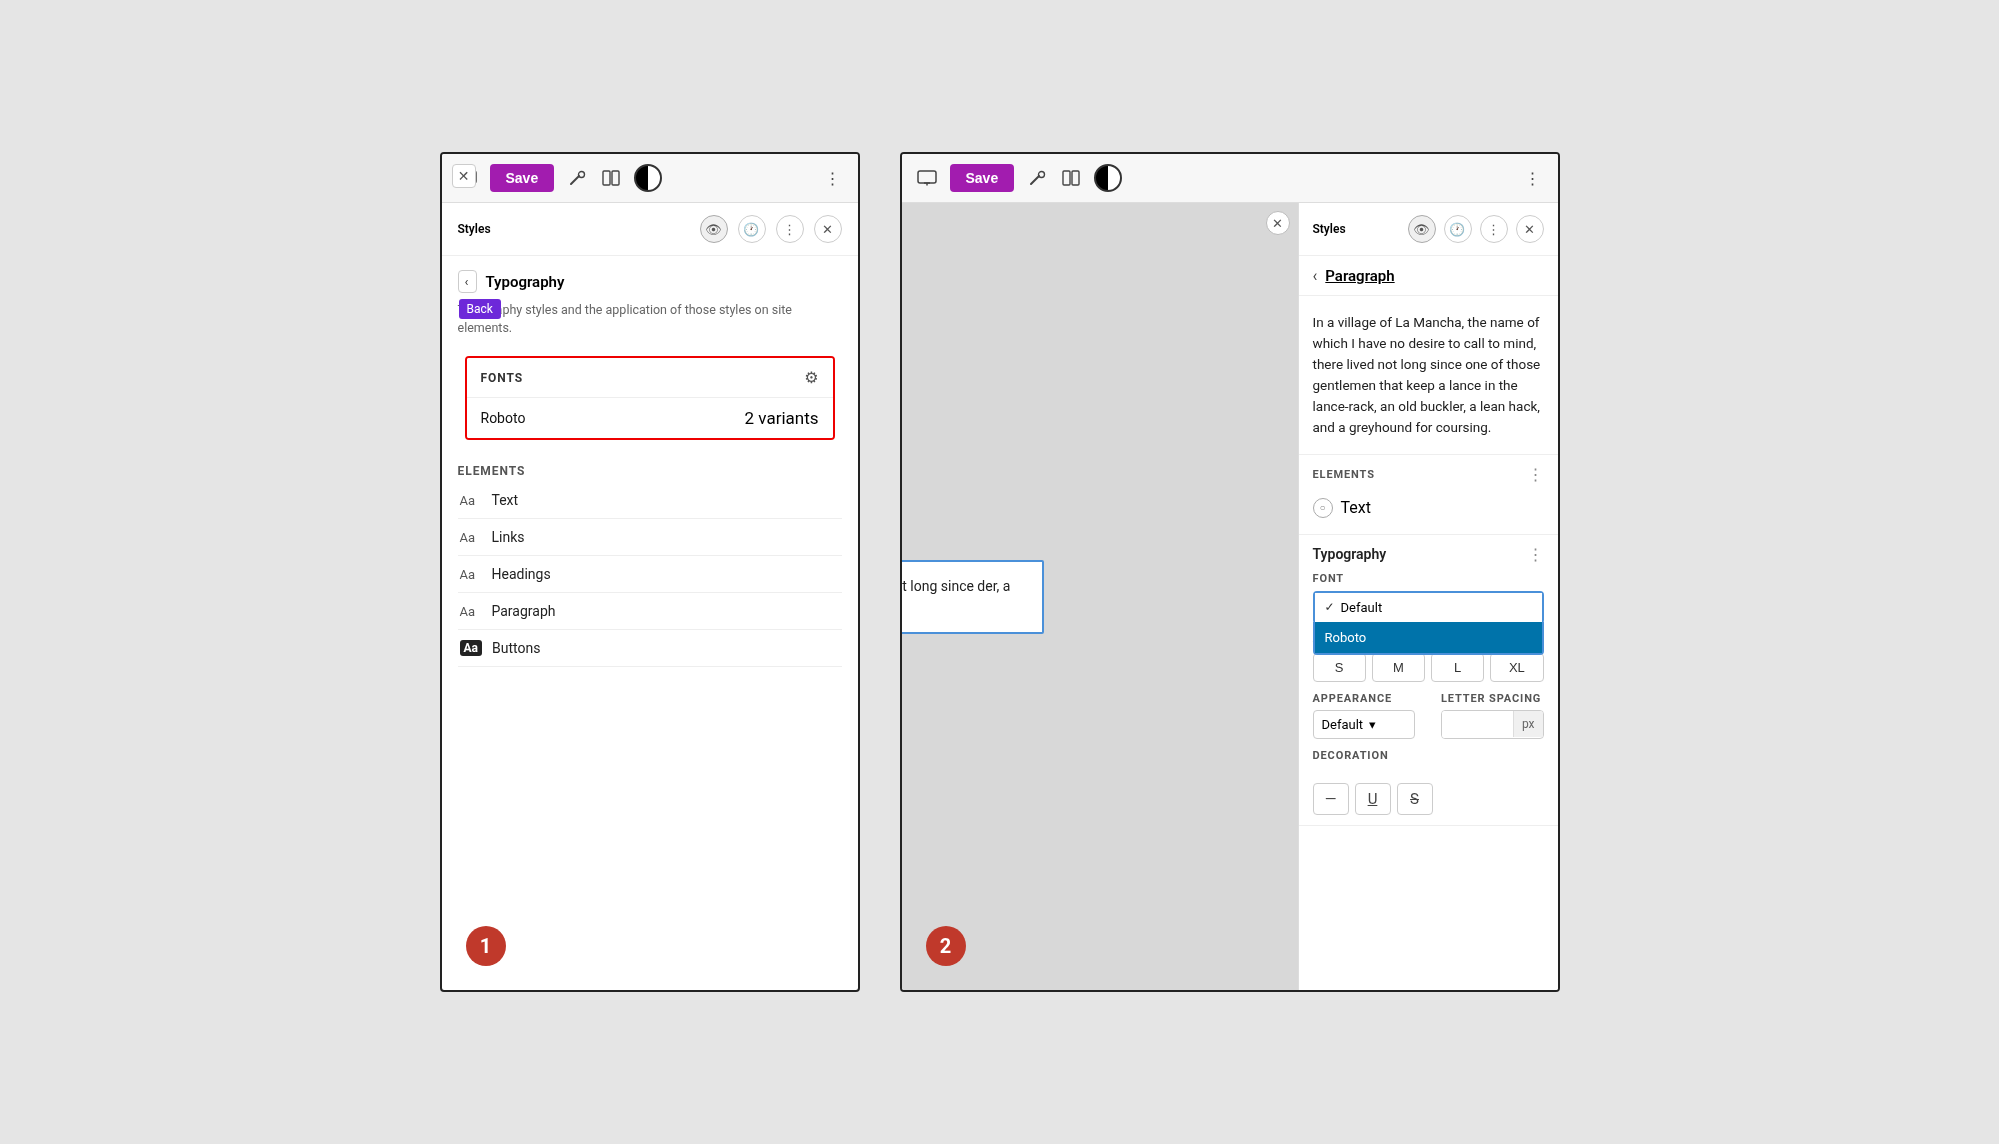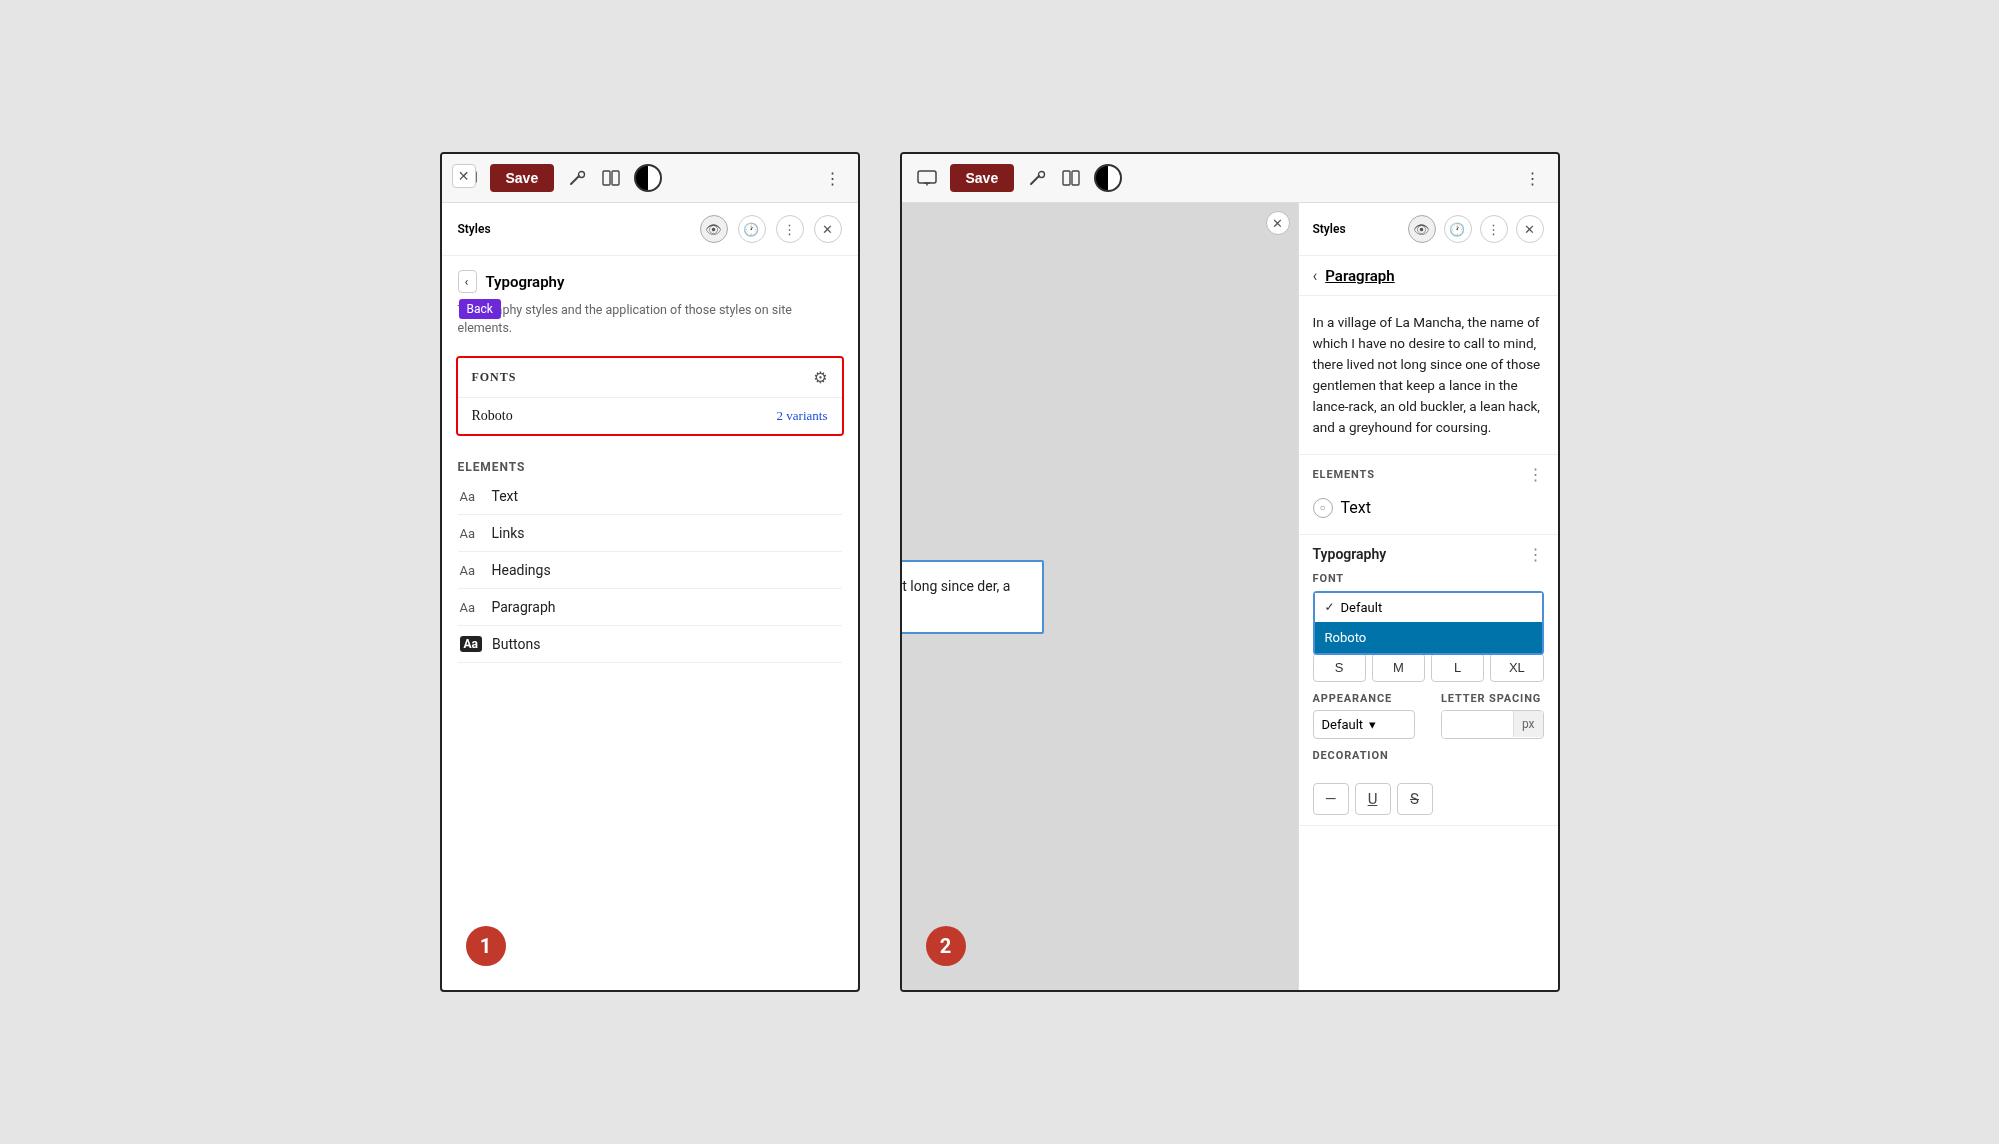--- a/index.html
+++ b/index.html
@@ -53,21 +53,21 @@
       width: 22px;
       height: 22px;
       display: flex;
       align-items: center;
       justify-content: center;
       cursor: pointer;
       color: #444;
       font-size: 16px;
     }
     .btn-save {
-      background: #7f1d1d;
+      background: #a21caf;
       color: #fff;
       border: none;
       border-radius: 4px;
       padding: 6px 16px;
       font-size: 14px;
       font-weight: 600;
       cursor: pointer;
     }
     .toolbar-spacer { flex: 1; }
     .half-circle-icon {
@@ -169,25 +169,24 @@
     }
     .typography-desc {
       font-size: 12.5px;
       color: #666;
       padding: 4px 16px 12px;
       line-height: 1.4;
     }
 
     
     .fonts-section {
-      margin: 8px 14px;
+      margin: 8px 23px;
       border: 2.5px solid #e00;
       border-radius: 4px;
       overflow: hidden;
-      font-family: Liberation Serif, serif;
     }
     .fonts-section-header {
       display: flex;
       align-items: center;
       padding: 10px 14px;
       background: #fff;
     }
     .fonts-section-title {
       font-size: 12px;
       font-weight: 700;
@@ -206,22 +205,22 @@
       padding: 10px 14px;
       border-top: 1px solid #eee;
       background: #fff;
     }
     .fonts-name {
       font-size: 14px;
       flex: 1;
       color: #111;
     }
     .fonts-variants {
-      font-size: 13px;
-      color: #1d4ed8;
+      font-size: 17px;
+      color: #000000;
     }
 
     
     .elements-section {
       padding: 8px 16px;
     }
     .elements-section-title {
       font-size: 12px;
       font-weight: 700;
       letter-spacing: 0.08em;

